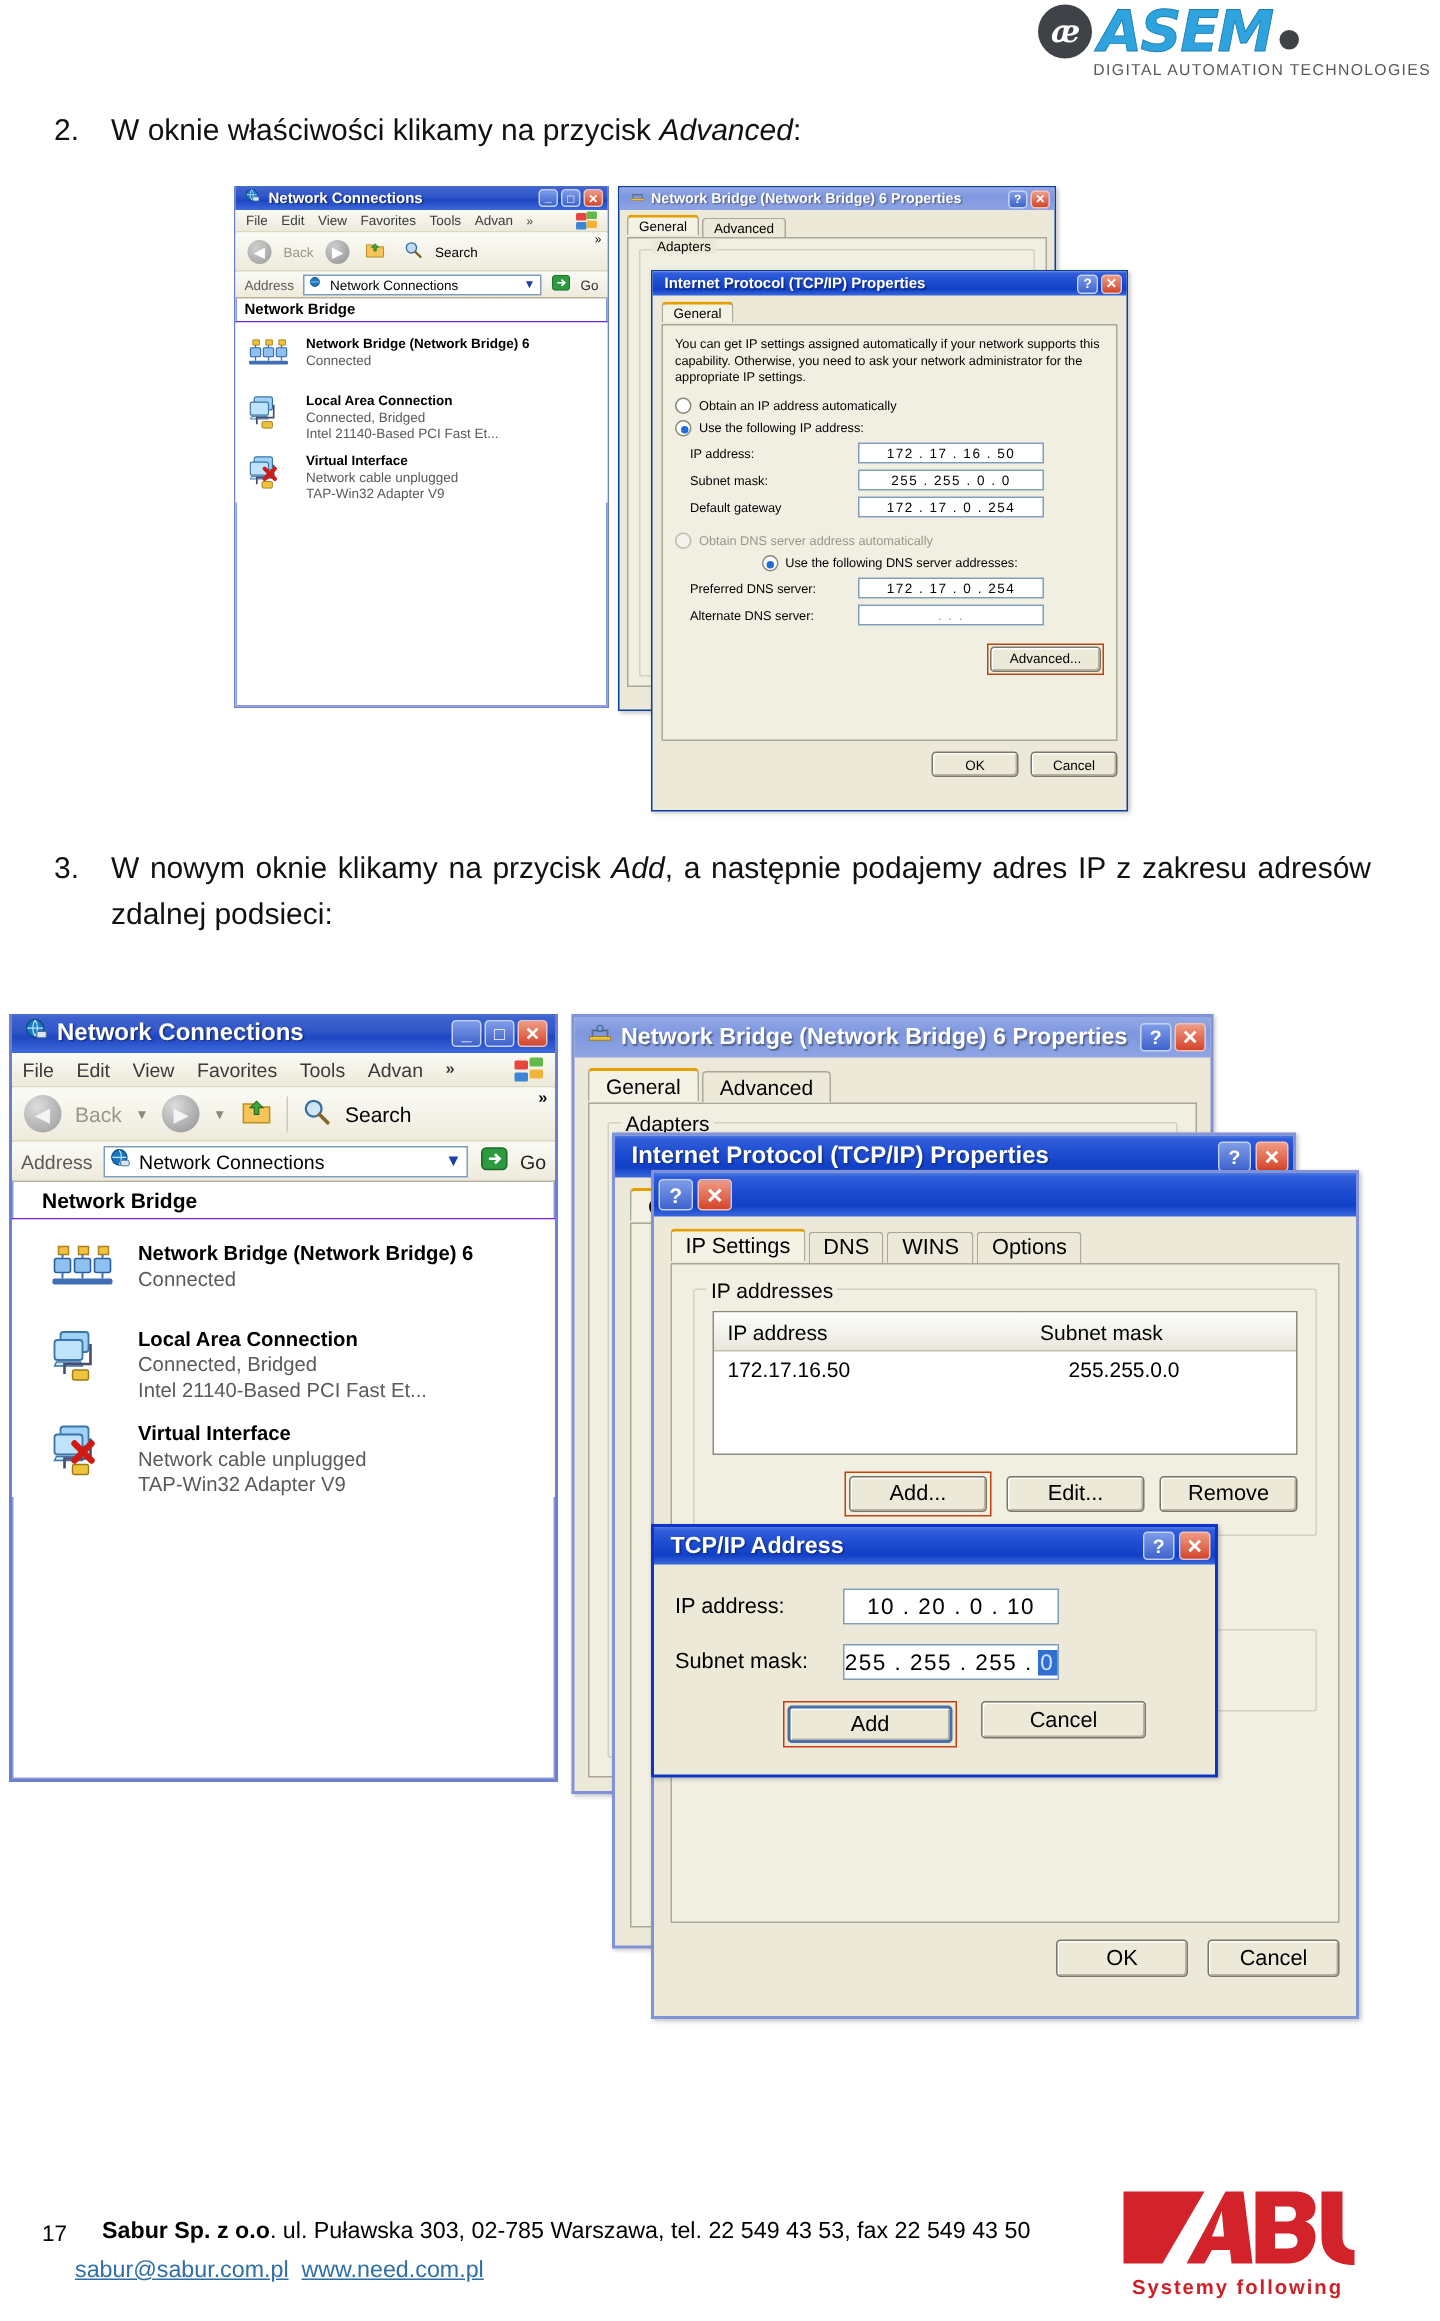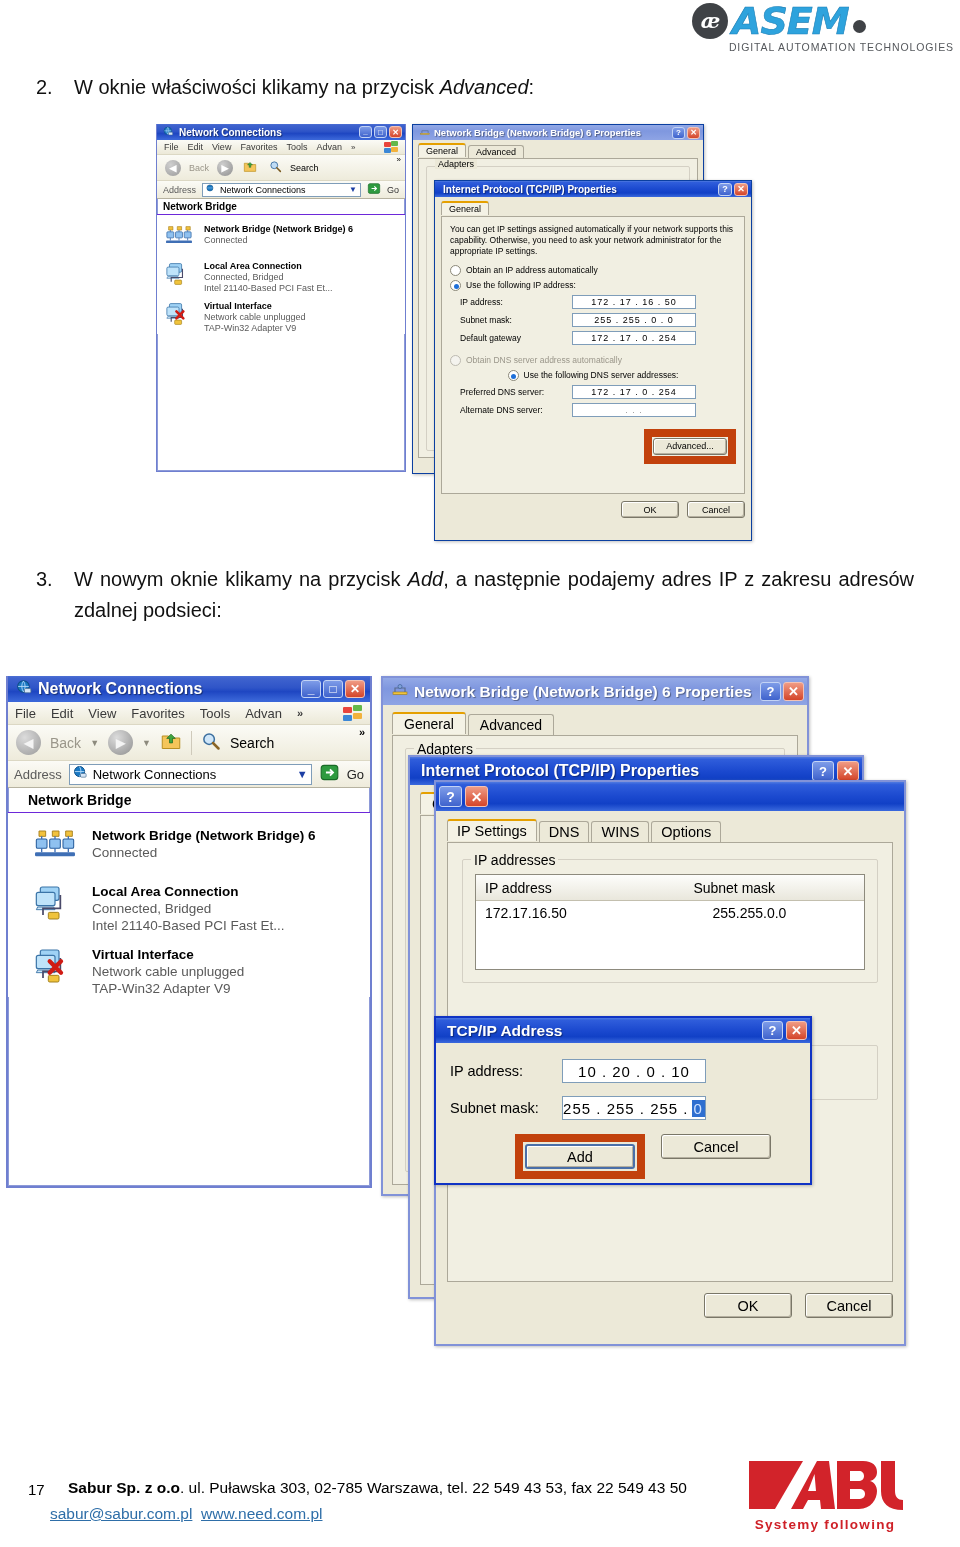--- a/index.html
+++ b/index.html
@@ -138,21 +138,21 @@
   .xfield {
     background:#fff; border:1px solid #7f9db9;
     display:flex; align-items:center; justify-content:center;
     letter-spacing:1px;
   }
   .xbtn {
     background:#ece9d8; border:1px solid #7a7768; border-radius:3px;
     box-shadow: inset 1px 1px 0 #fff, inset -1px -1px 0 #b5b0a0;
     display:flex; align-items:center; justify-content:center; color:#000;
   }
-  .redring { border:8px solid #c2410c; display:inline-flex; align-items:center; justify-content:flex-end; }
+  .redring { border:1px solid #c2410c; display:inline-flex; align-items:center; justify-content:flex-end; }
 
   .radio { width:11px; height:11px; border-radius:50%; border:1px solid #8b8878; background:#fff; display:inline-block; position:relative; flex:none; }
   .radio.on::after { content:""; position:absolute; left:2.5px; top:2.5px; width:5px; height:5px; border-radius:50%; background:#1e6fd9; }
   .radio.dim { border-color:#bdbab0; background:#f4f3ee; }
   .chk { width:12px; height:12px; border:1px solid #7f9db9; background:#fff; display:inline-flex; align-items:center; justify-content:center; color:#0a7a20; font-weight:bold; font-size:11px; line-height:1; flex:none; }
 
   .dim { color:#9a968a; }
 
   .lvhead { background:linear-gradient(180deg,#fdfdfb,#e9e7dc); border-bottom:1px solid #c3bfae; display:flex; }
   .lv { background:#fff; border:1px solid #8d8a7d; }
@@ -611,20 +611,27 @@
         <div class="lv" style="height:96px;">
           <div class="lvhead" style="font-size:14px; height:26px; align-items:center;">
             <span style="width:55%; padding-left:9px;">IP address</span>
             <span style="padding-left:4px;">Subnet mask</span>
           </div>
           <div class="lvrow" style="font-size:14px; padding-top:4px;">
             <span style="width:55%; padding-left:9px;">172.17.16.50</span>
             <span style="padding-left:4px;">255.255.0.0</span>
           </div>
         </div>
+        <div style="display:flex; justify-content:flex-end; gap:10px; margin-top:11px; align-items:center;">
+          <span class="redring" style="padding:2px;">
+            <span class="xbtn" style="width:92px;height:24px;font-size:14.5px;">Add...</span>
+          </span>
+          <span class="xbtn" style="width:92px;height:24px;font-size:14.5px;">Edit...</span>
+          <span class="xbtn" style="width:92px;height:24px;font-size:14.5px;">Remove</span>
+        </div>
       </div>
 
       <div class="gbox" style="margin-top:62px; padding:14px 12px 16px;">
         <span class="legend" style="display:flex; align-items:center; gap:6px; background:#f1efe2; font-size:14px;">
           <span class="chk">✓</span>
           <span>Automatic metric</span>
         </span>
         <div style="display:flex; align-items:center; gap:12px; padding-left:12px;">
           <span class="dim" style="font-size:14.5px;">Interface metric:</span>
           <span class="xfield" style="width:85px;height:23px;border-color:#a9bdd2;"></span>

